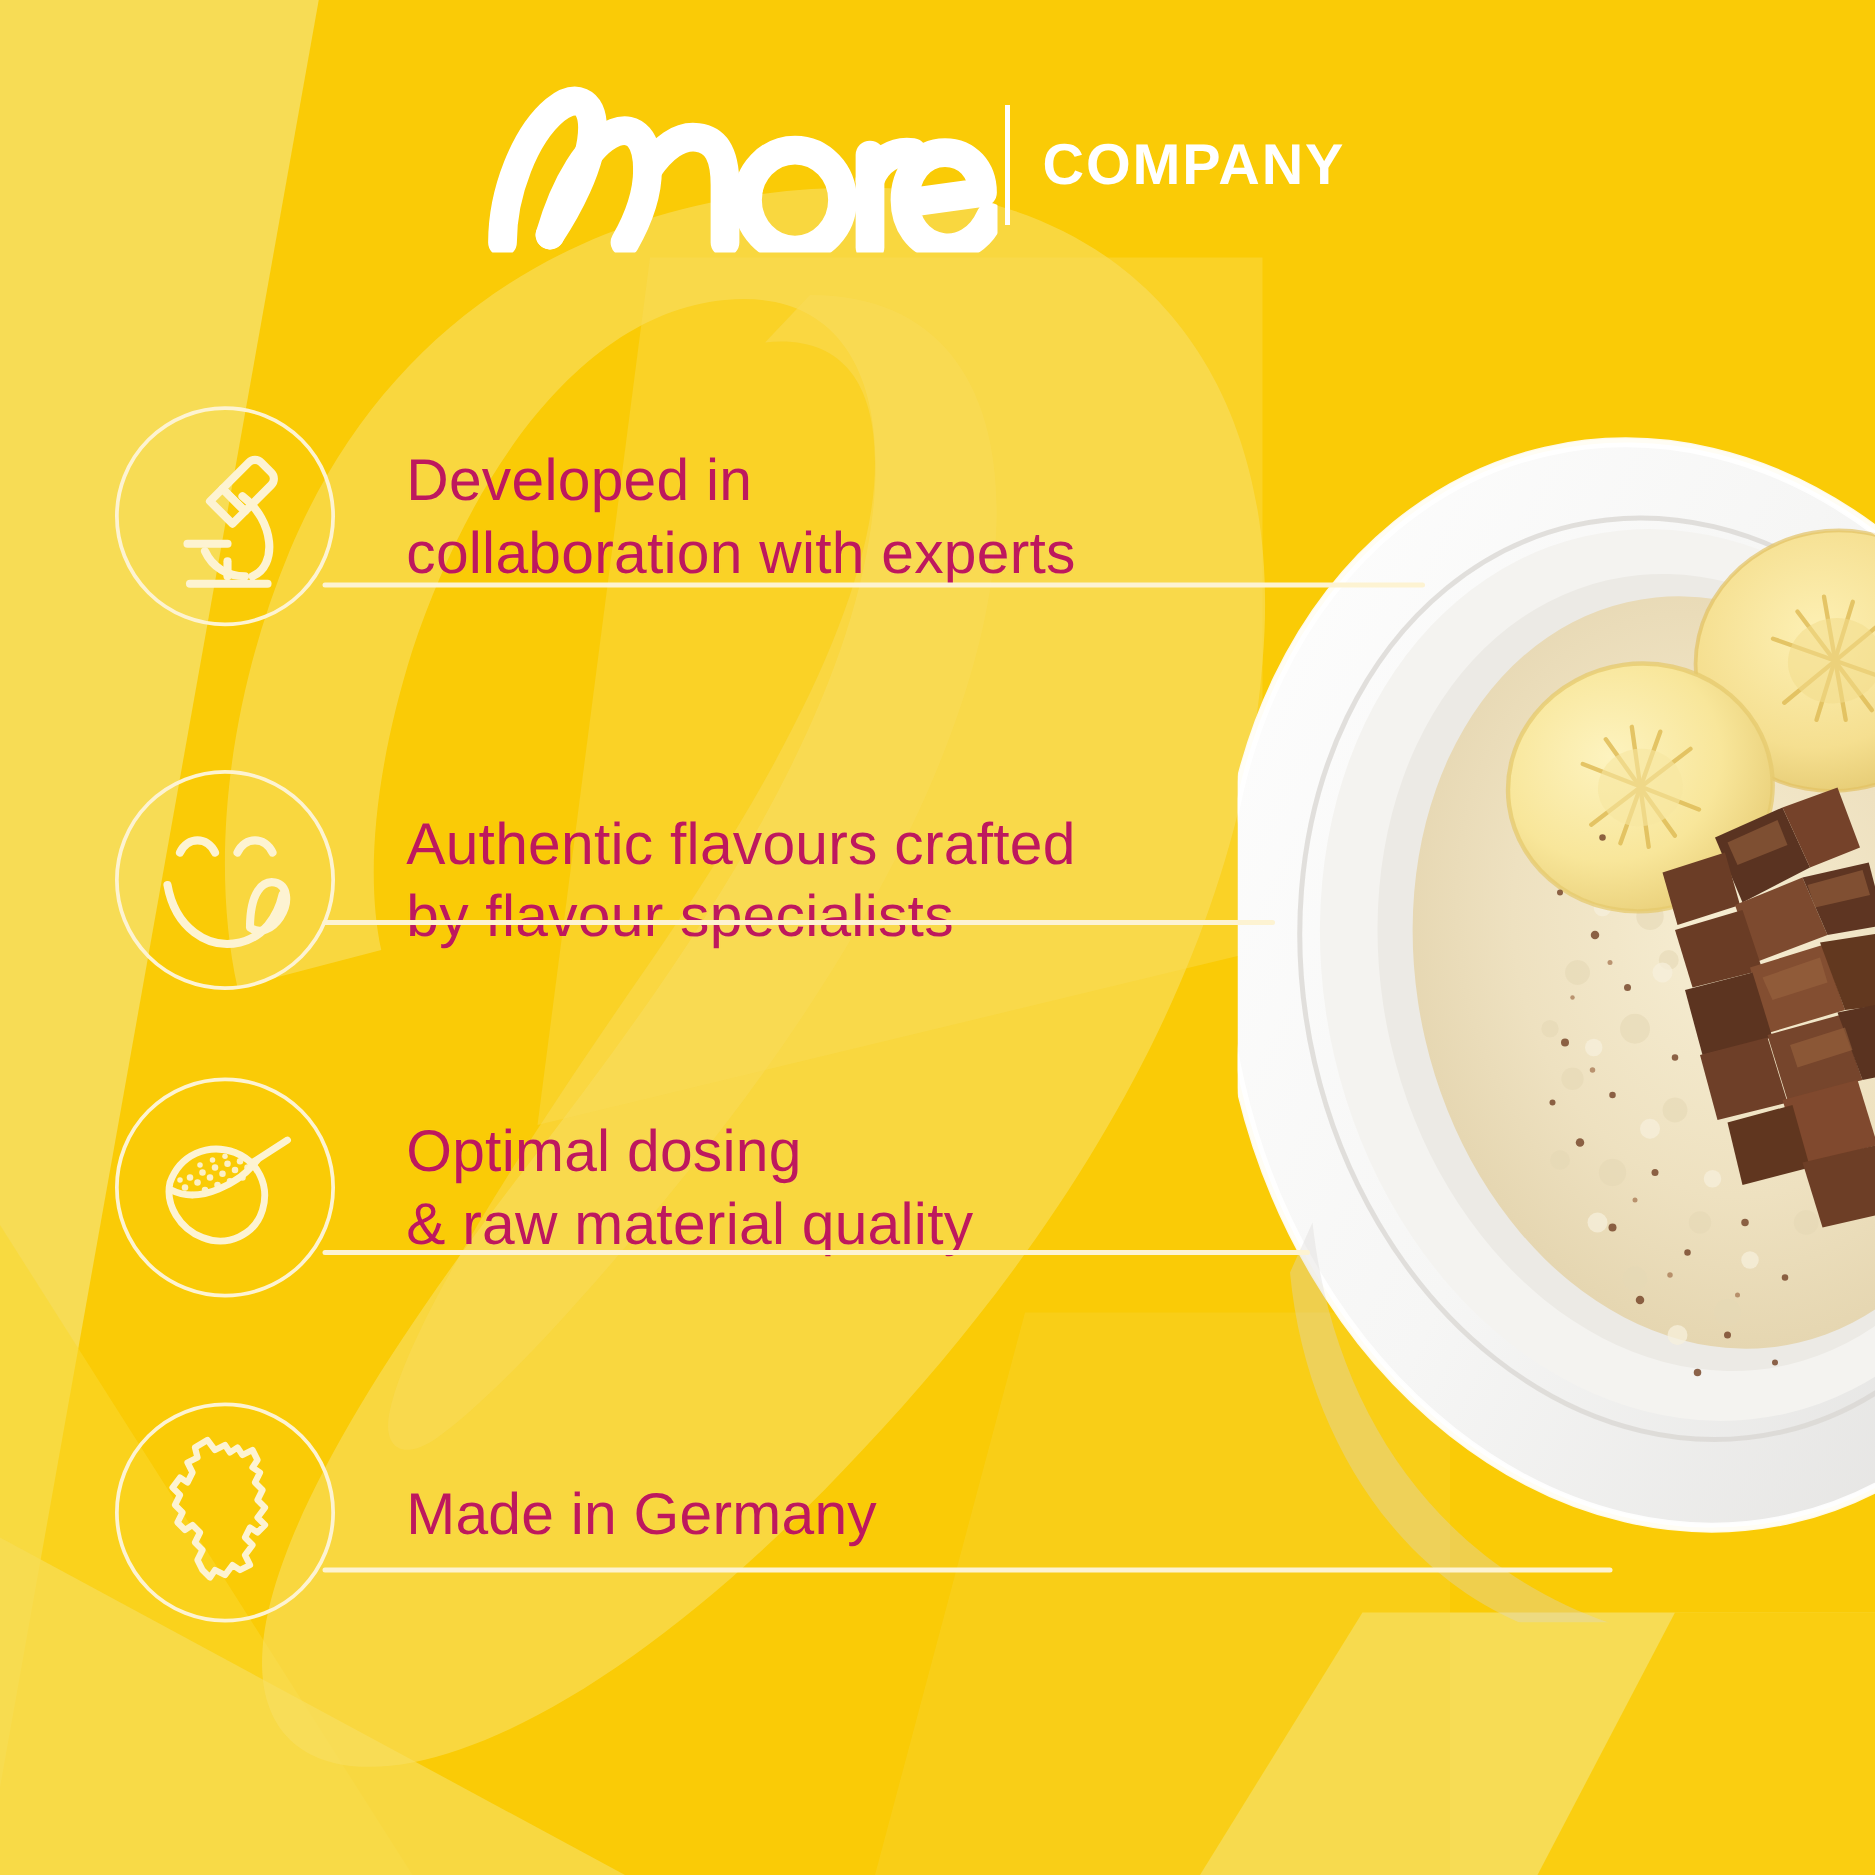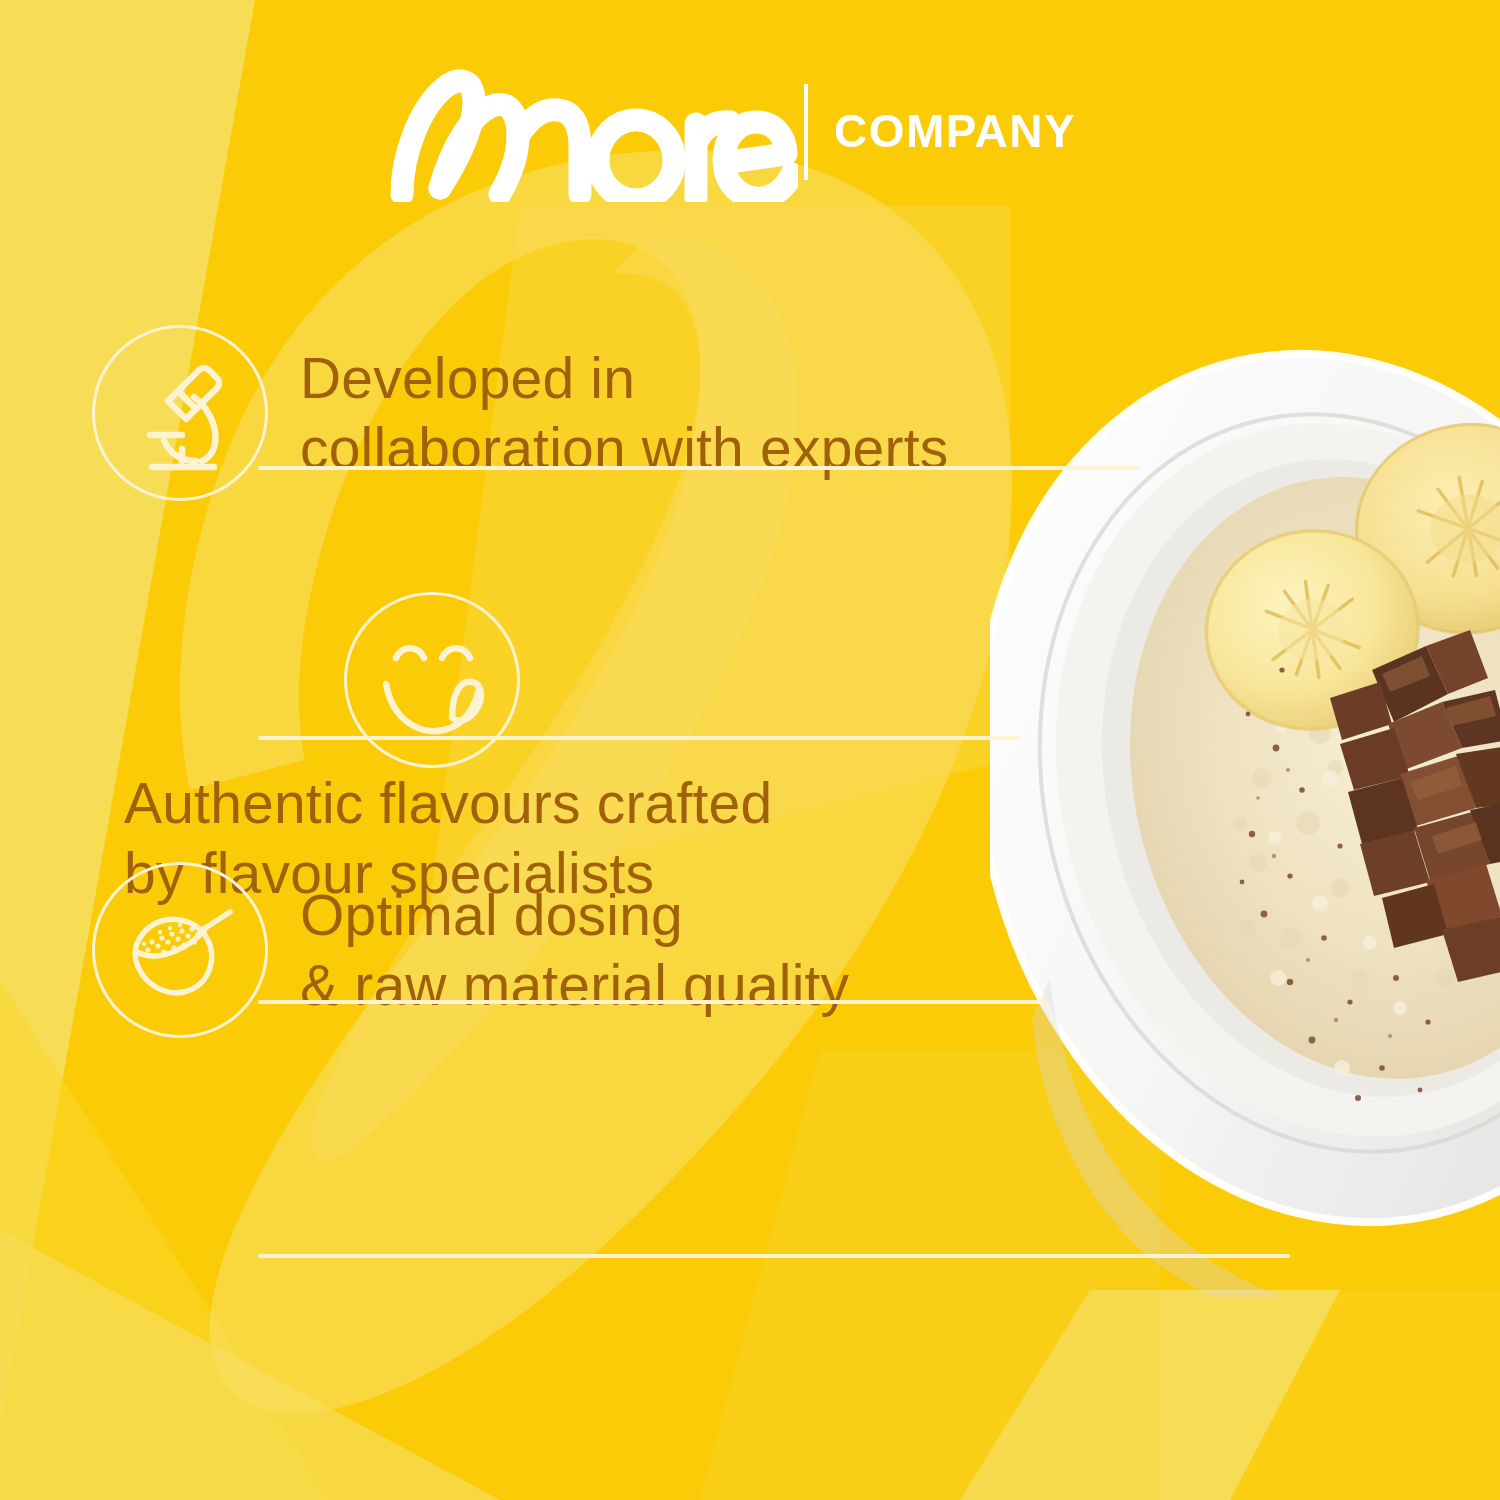--- a/index.html
+++ b/index.html
@@ -41,38 +41,38 @@
     letter-spacing:1.5px;
     line-height:1.17;
     white-space:nowrap;
   }
   .title-l2 { align-self:flex-end; }
 
   
   .features { position:absolute; left:0; top:0; width:1500px; height:1500px; z-index:5; }
   .feature-row { position:absolute; left:92px; display:flex; align-items:center; }
   .row-1 { top:325px; }
-  .row-2 { top:592px;flex-direction:column; }
+  .row-2 { top:616px; }
   .row-3 { top:862px;align-items:center; }
   .row-4 { top:1122px; }
 
   .icon-circle {
     width:176px; height:176px;
     border:3.5px solid #fdf3d2;
     border-radius:50%;
     flex:0 0 auto;
     position:relative;
     display:flex; align-items:center; justify-content:center;
   }
   .icon-circle svg { display:block; }
 
   .feature-text {
-    margin-left:32px;
-    color:#a16207;
-    font-size:57px;
+    margin-left:57px;
+    color:#be185d;
+    font-size:47px;
     line-height:1.23;
     letter-spacing:0.2px;
     white-space:pre-line;
     text-shadow:0 0 1px rgba(253,245,223,.25);
   }
   .feature-text.single { margin-top:2px; }
 
   .underline {
     position:absolute;
     height:4px;
@@ -437,15 +437,29 @@
           <circle cx="66" cy="41" r="2.2"></circle>
             <circle cx="46" cy="48" r="2.2"></circle>
         </g>
       </svg>
     </div>
     <div class="feature-text">Optimal dosing
 &amp; raw material quality</div>
   </div>
   <div class="underline ul-3"></div>
 
+  <div class="feature-row row-4">
+    <div class="icon-circle">
+      <svg width="120" height="132" viewBox="0 0 120 132" xmlns="http://www.w3.org/2000/svg">
+        <path d="M 46 8 L 52 16 L 60 12 L 64 18 L 70 14 L 74 20 L 82 16 L 86 24
+                 L 82 30 L 88 34 L 84 42 L 90 48 L 86 56 L 92 62 L 86 70
+                 L 92 76 L 86 82 L 80 78 L 76 86 L 82 92 L 76 100 L 80 108
+                 L 72 112 L 66 108 L 60 116 L 52 112 L 48 118 L 42 112
+                 L 38 104 L 42 96 L 36 90 L 40 82 L 34 76 L 28 80 L 22 74
+                 L 26 66 L 20 60 L 24 52 L 18 46 L 24 38 L 30 42 L 34 34
+                 L 30 26 L 38 22 L 36 14 Z" fill="none" stroke="#fdf3d2" stroke-width="5" stroke-linejoin="round" stroke-linecap="round"></path>
+      </svg>
+    </div>
+    <div class="feature-text single">Made in Germany</div>
+  </div>
   <div class="underline ul-4"></div>
 
 </div>
 
 </body></html>

